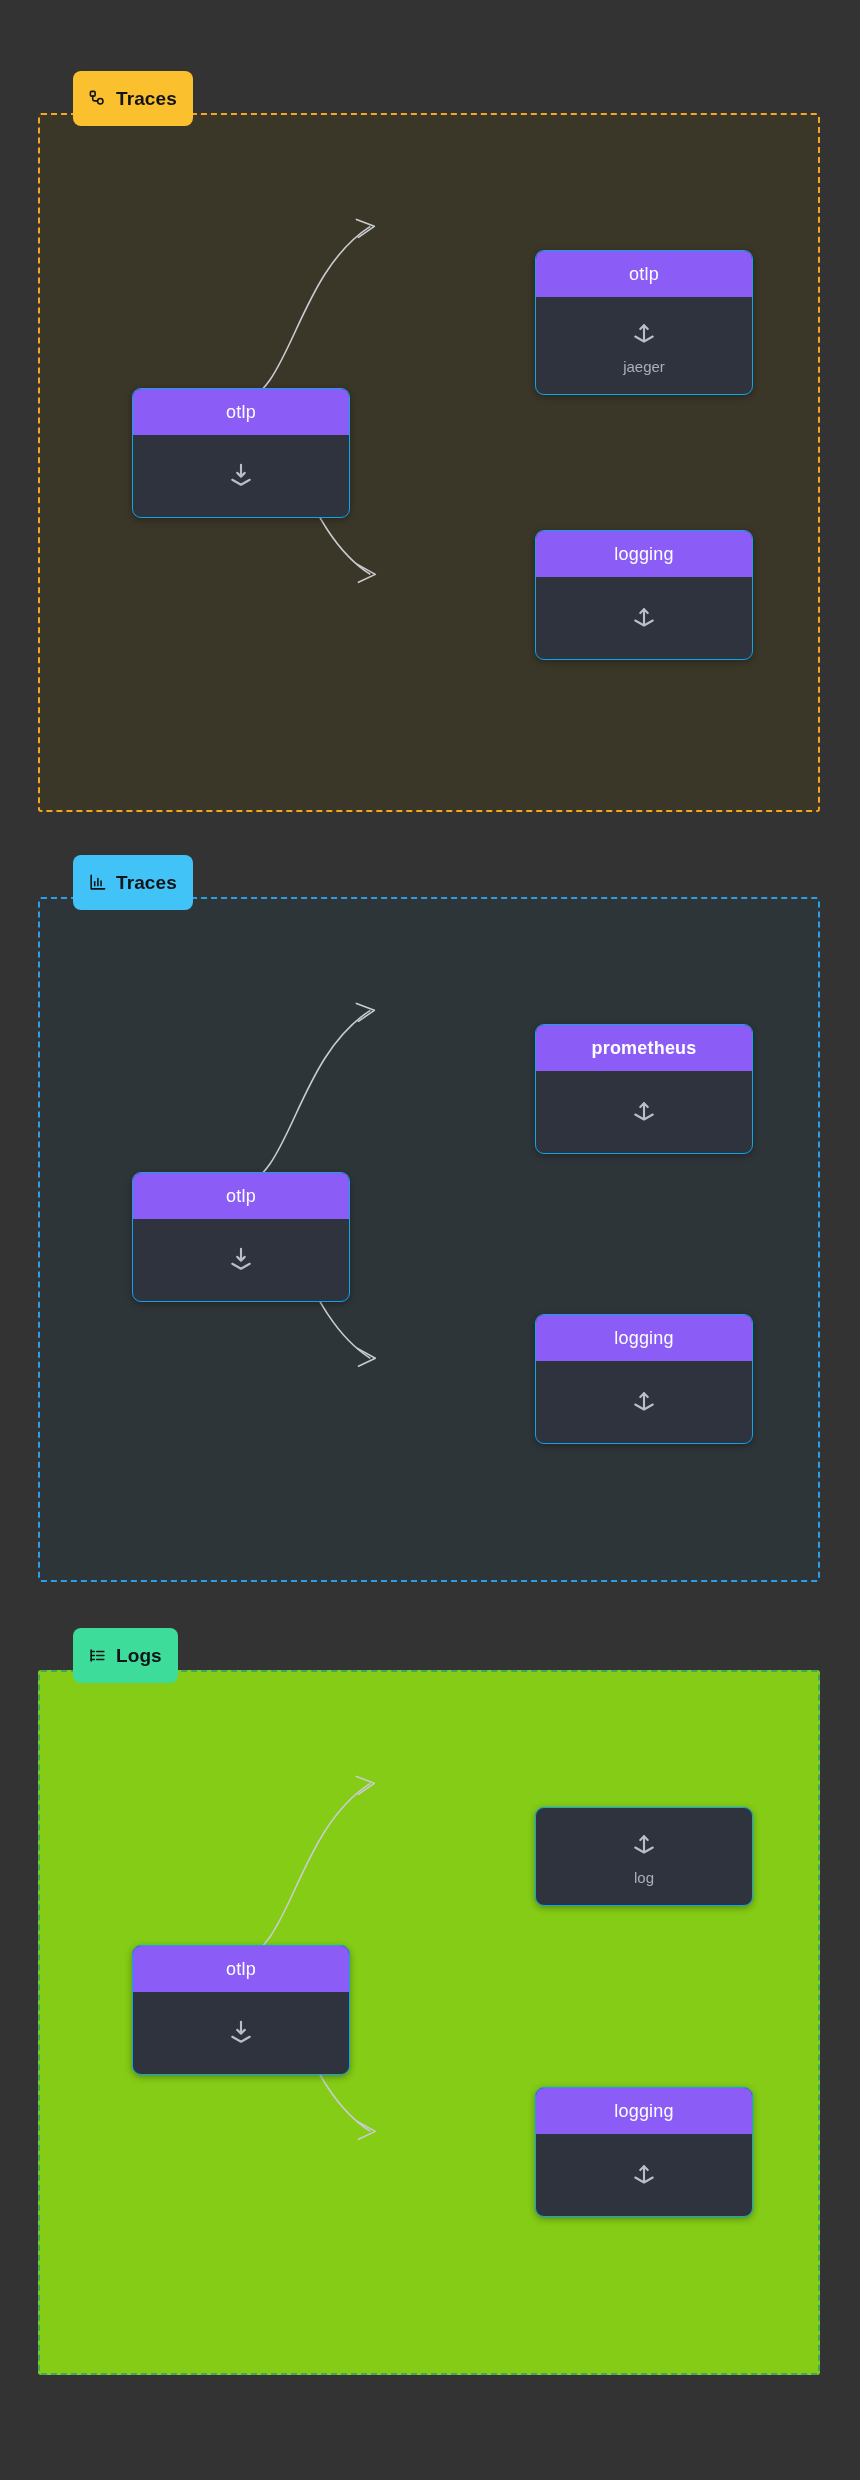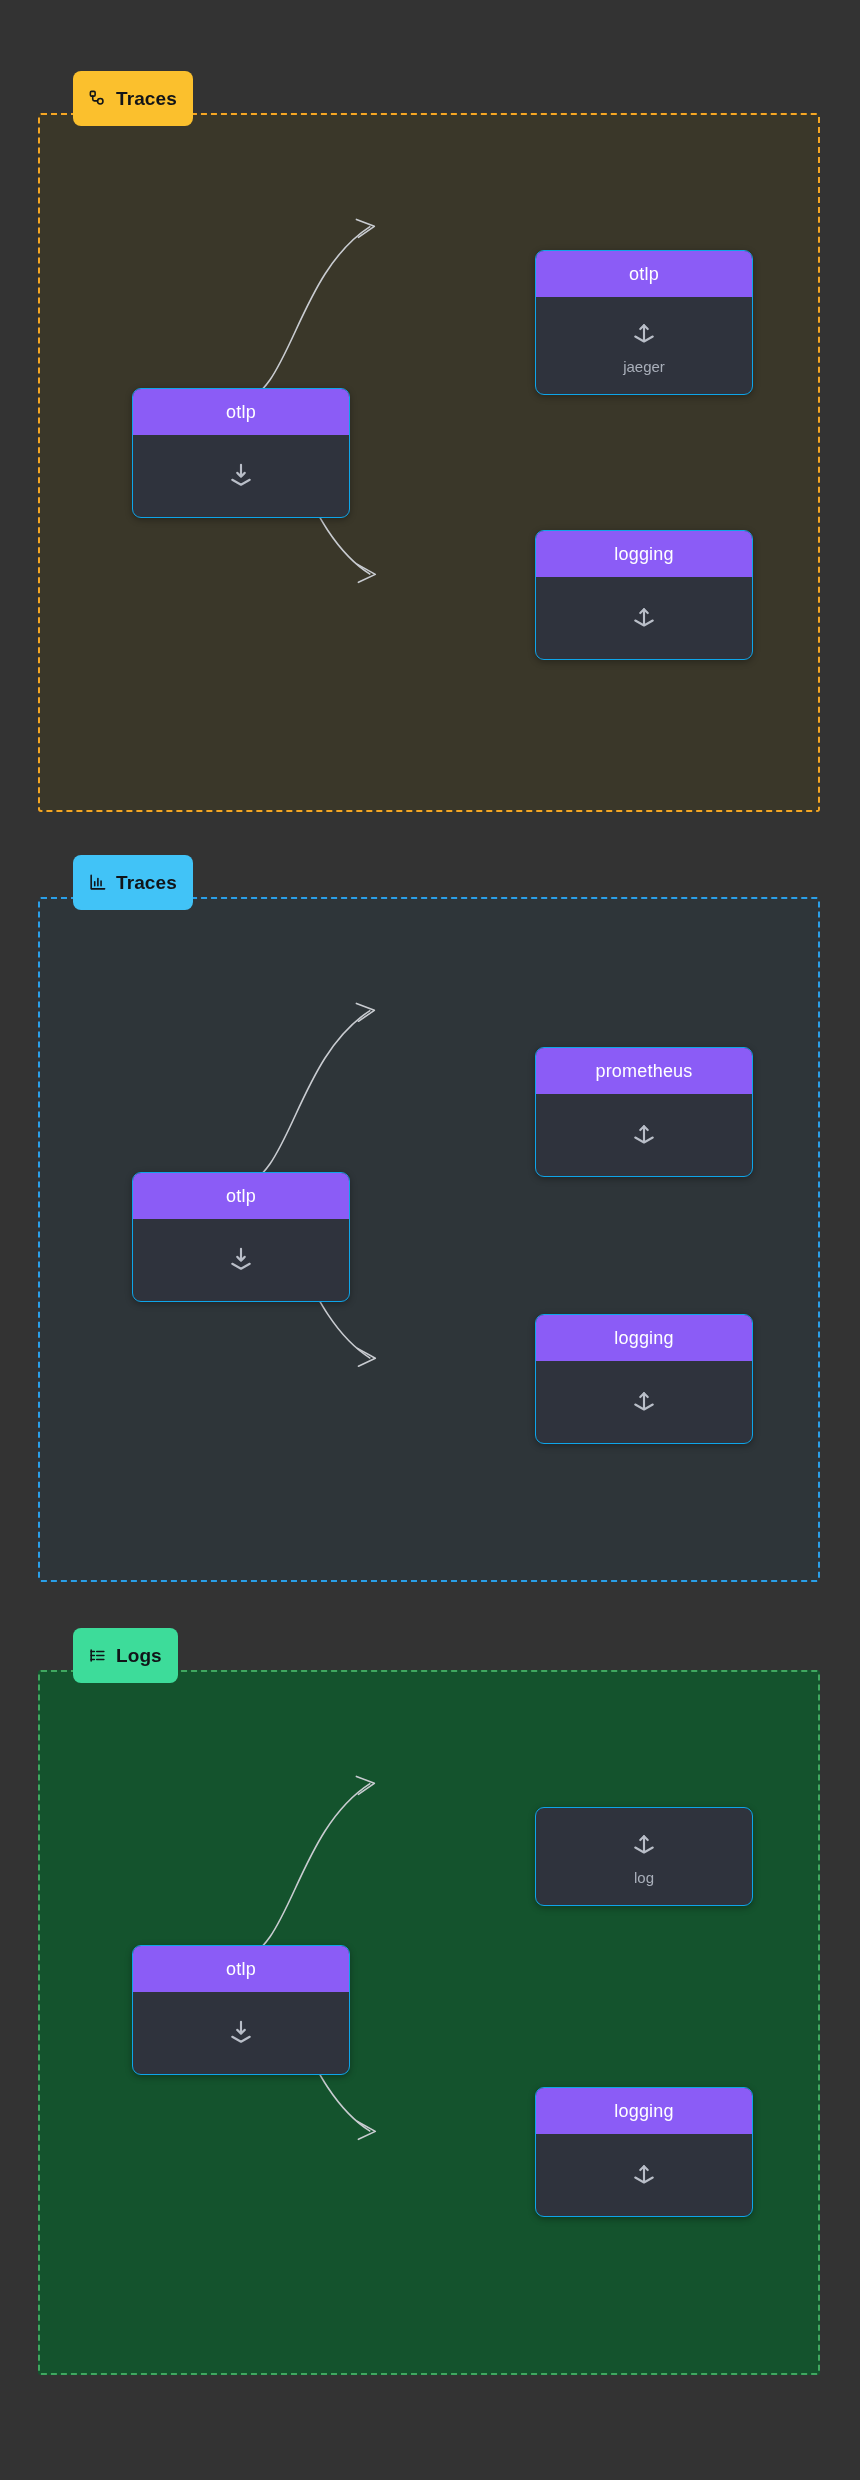--- a/index.html
+++ b/index.html
@@ -16,21 +16,21 @@
     position: absolute;
     border: 2px dashed #f0a020;
     border-radius: 3px;
     background: rgba(240,160,32,0.045);
   }
   .panel.traces  { left: 38px; top: 113px;  width: 782px; height: 699px;
                    border-color: #f5a623; background: #3a3729; }
   .panel.metrics { left: 38px; top: 897px;  width: 782px; height: 685px;
                    border-color: #2a9fe8; background: #2e3539; }
   .panel.logs    { left: 38px; top: 1670px; width: 782px; height: 705px;
-                   border-color: #3fa860; background: #14532d; }
+                   border-color: #3fa860; background: #84cc16; }
 
   
   .badge {
     position: absolute;
     left: -3px; top: -44px;
     height: 55px;
     padding: 0 16px 0 15px;
     display: flex; align-items: center; gap: 9px;
     border-radius: 8px;
     color: #111418;
@@ -177,21 +177,21 @@
         <span>
           <svg width="30" height="30" viewBox="0 0 24 24" fill="none" stroke="#b9bec8" stroke-width="1.7" stroke-linecap="round" stroke-linejoin="round">
             <path d="M12 3v9"></path>
               <path d="M9 9.5l3 3 3-3"></path>
             <path d="M5 15l7 4 7-4"></path>
           </svg>
         </span>
       </div>
     </div>
 
-    <div class="node" style="left:495px; top:148px;">
+    <div class="node" style="left:495px; top:125px;font-weight:bold;">
       <div class="node-head">prometheus</div>
       <div class="node-body tall">
         <span>
           <svg width="30" height="30" viewBox="0 0 24 24" fill="none" stroke="#b9bec8" stroke-width="1.7" stroke-linecap="round" stroke-linejoin="round">
             <path d="M12 17V5"></path>
               <path d="M9 8l3-3 3 3"></path>
             <path d="M5 14l7 4 7-4"></path>
           </svg>
         </span>
       </div>

